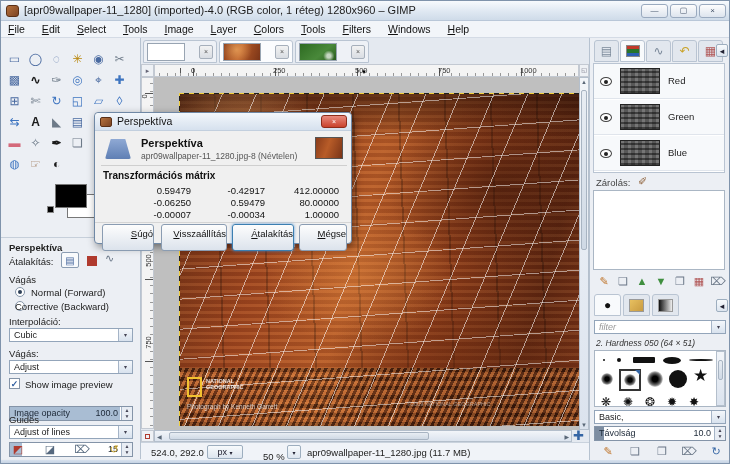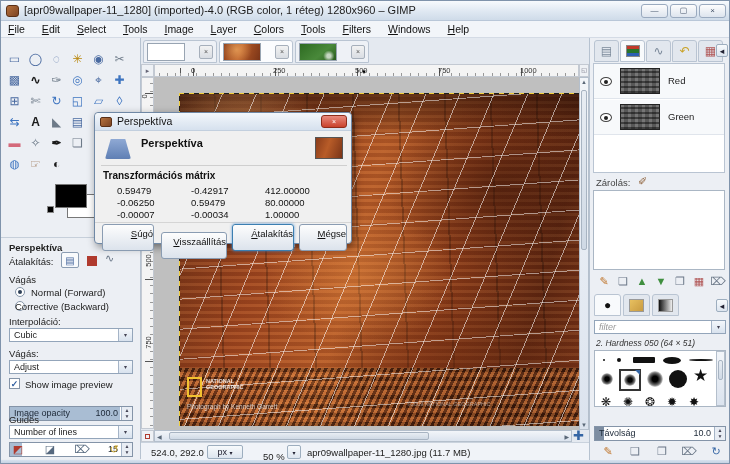--- a/index.html
+++ b/index.html
@@ -79,21 +79,21 @@
 .ch-label{position:absolute;left:74px;top:11px}
 .icon-btn{position:absolute;width:16px;height:15px;text-align:center;font-size:11px;line-height:15px;color:#6b7888;border-radius:2px}
 .brush-item{position:absolute;background:#111;border-radius:50%}
 .fuzzy{background:radial-gradient(circle,#000 25%,rgba(0,0,0,.55) 55%,transparent 75%);border-radius:50%}
 
 #dialog{position:absolute;left:93px;top:111px;width:258px;height:132px;background:#f0f0f0;border:1px solid #6f88a5;border-radius:4px;box-shadow:2px 3px 9px rgba(0,0,0,.45);z-index:50;font-size:10px;color:#111}
 #dlg-title{position:absolute;left:0;top:0;width:100%;height:18px;background:linear-gradient(180deg,#f3f7fb,#d6e1ee);border-bottom:1px solid #c2cfde;border-radius:4px 4px 0 0;font-size:10.5px}
 #dlg-close{position:absolute;right:4px;top:2px;width:26px;height:13px;background:linear-gradient(180deg,#e98b7e,#c9422c);border:1px solid #8e2c1a;border-radius:3px;color:#fff;font-size:7px;line-height:11px;text-align:center}
 #persp-icon{position:absolute;left:10px;top:26px;width:26px;height:20px;background:linear-gradient(180deg,#8fa9d4,#5f7fb4);clip-path:polygon(22% 0,78% 0,100% 100%,0 100%);border-radius:2px}
 #dlg-thumb{position:absolute;right:8px;top:24px;width:28px;height:22px;border:1px solid #555;background:linear-gradient(110deg,#8a3c1a,#b85c28 45%,#7a3417),radial-gradient(circle at 40% 40%,rgba(255,200,120,.5),transparent 60%)}
-.mx-cell{display:inline-block;width:74px;text-align:left;font-size:9.5px}
+.mx-cell{display:inline-block;width:74px;text-align:right;font-size:9.5px}
 .dlg-btn{position:absolute;top:0;height:27px;background:linear-gradient(180deg,#fdfdfd,#dce3ec);border:1px solid #8a9cb2;border-radius:3px;font-size:9.5px;text-align:right;line-height:17px;color:#111}
 .dlg-btn::first-letter{text-decoration:underline}
 .dlg-btn.default{border-color:#3c7fb1;box-shadow:0 0 3px rgba(70,140,210,.9)}
 #win-bottom{position:absolute;left:0;top:459px;width:730px;height:5px;background:linear-gradient(180deg,#d8e2ee,#b9c9dd)}
 </style>
 </head>
 <body>
 
 <div id="window">
 
@@ -147,21 +147,21 @@
       <div class="dd" style="top:122px"><span>Adjust</span><span class="dd-btn">▾</span></div>
       <span class="checkbox" style="left:8px;top:140px">✓</span>
       <span class="to-label" style="left:24px;top:141px">Show image preview</span>
       <div class="slider" style="top:168px">
         <div class="fill" style="width:110px"></div>
         <span class="s-label">Image opacity</span>
         <span class="s-val">100.0</span>
         <span class="spin"><span>▲</span><br><span>▼</span></span>
       </div>
       <span class="to-label" style="top:176px">Guides</span>
-      <div class="dd" style="top:187px"><span>Number of lines</span><span class="dd-btn">▾</span></div>
+      <div class="dd" style="top:187px"><span>Adjust of lines</span><span class="dd-btn">▾</span></div>
       <div class="slider" style="top:204px">
         <div class="fill" style="width:12px"></div>
         <span class="s-val">15</span>
         <span class="spin"><span>▲</span><br><span>▼</span></span>
       </div>
     </div>
     <span class="mini-btn" style="left:8px;top:222px;color:#b03a2e">◩</span>
     <span class="mini-btn" style="left:40px;top:222px;color:#55687e">◪</span>
     <span class="mini-btn" style="left:72px;top:222px;color:#55687e">⌦</span>
     <span class="mini-btn" style="left:104px;top:222px;color:#c9a227">↺</span>
@@ -249,20 +249,25 @@
     <div class="abs" style="left:3px;top:25px;width:132px;height:110px;background:#fff;border:1px solid #b9c4d2">
       <div class="chanrow" style="top:0">
         <span class="eye"></span>
         <div class="ch-thumb"></div>
         <span class="ch-label">Red</span>
       </div>
       <div class="chanrow" style="top:36px">
         <span class="eye"></span>
         <div class="ch-thumb"></div>
         <span class="ch-label">Green</span>
+      </div>
+      <div class="chanrow" style="top:72px">
+        <span class="eye"></span>
+        <div class="ch-thumb"></div>
+        <span class="ch-label">Blue</span>
       </div>
     </div>
     <span class="abs" style="left:6px;top:139px;color:#444">Zárolás:</span>
     <span class="abs" style="left:48px;top:137px;font-size:11px;color:#8a5a30">✐</span>
     <div class="abs" style="left:3px;top:152px;width:132px;height:80px;background:#fff;border:1px solid #aab6c4"></div>
 
     <span class="icon-btn" style="left:6px;top:236px;color:#c07830">✎</span>
     <span class="icon-btn" style="left:25px;top:236px">❏</span>
     <span class="icon-btn" style="left:44px;top:236px;color:#3f8f3f">▲</span>
     <span class="icon-btn" style="left:63px;top:236px;color:#3f8f3f">▼</span>
@@ -299,20 +304,21 @@
       <span class="abs" style="left:6px;top:44px;font-size:12px;color:#111">❋</span>
       <span class="abs" style="left:28px;top:44px;font-size:12px;color:#111">✺</span>
       <span class="abs" style="left:50px;top:44px;font-size:12px;color:#111">❂</span>
       <span class="abs" style="left:72px;top:44px;font-size:12px;color:#111">✹</span>
       <span class="abs" style="left:94px;top:44px;font-size:12px;color:#111">✸</span>
       <div class="abs sb" style="right:0;top:0;width:9px;height:55px">
           <div class="sb-thumb" style="left:1px;top:8px;width:5px;height:20px"></div>
         </div>
     </div>
 
+    <div class="dd" style="left:4px;top:372px;width:132px"><span>Basic,</span><span class="dd-btn">▾</span></div>
     <div class="slider" style="left:4px;top:388px;width:132px">
       <div class="fill" style="width:9px;background:#7d8da1"></div>
       <span class="s-label">Távolság</span>
       <span class="s-val">10.0</span>
       <span class="spin"><span>▲</span><br><span>▼</span></span>
     </div>
 
     <span class="icon-btn" style="left:10px;top:406px;color:#c07830">✎</span>
     <span class="icon-btn" style="left:37px;top:406px">❏</span>
     <span class="icon-btn" style="left:64px;top:406px">❐</span>
@@ -321,28 +327,29 @@
   </div>
 
   <div id="dialog">
     <div id="dlg-title">
       <div class="abs" style="left:5px;top:4px;width:12px;height:10px;background:linear-gradient(135deg,#b5713d,#7c4423);border:1px solid #5a2f15;border-radius:2px"></div>
       <span class="abs" style="left:22px;top:2px">Perspektíva</span>
       <span id="dlg-close">×</span>
     </div>
     <div id="persp-icon"></div>
     <b class="abs" style="left:46px;top:24px;font-size:11px">Perspektíva</b>
+    <span class="abs" style="left:46px;top:38px;font-size:8.5px;color:#555">apr09wallpaper-11_1280.jpg-8 (Névtelen)</span>
     <div id="dlg-thumb"></div>
     <div class="abs" style="left:6px;top:52px;width:246px;height:1px;background:#cfcfcf"></div>
     <b class="abs" style="left:8px;top:57px;font-size:10px">Transzformációs mátrix</b>
     <div class="abs" style="left:22px;top:72px;width:228px;line-height:12px">
       <span class="mx-cell">0.59479</span><span class="mx-cell">-0.42917</span><span class="mx-cell">412.00000</span><span class="mx-cell">-0.06250</span><span class="mx-cell">0.59479</span><span class="mx-cell">80.00000</span><span class="mx-cell">-0.00007</span><span class="mx-cell">-0.00034</span><span class="mx-cell">1.00000</span>
     </div>
     <div class="abs" style="left:0;top:109px;width:256px;height:22px;border-top:1px solid #d5d5d5">
       <span class="dlg-btn" style="left:7px;top:1px;width:52px">Súgó</span>
-      <span class="dlg-btn" style="left:66px;top:9px;width:66px">Visszaállítás</span>
+      <span class="dlg-btn" style="left:66px;top:1px;width:66px">Visszaállítás</span>
       <span class="dlg-btn default" style="left:137px;top:1px;width:62px">Átalakítás</span>
       <span class="dlg-btn" style="left:204px;top:1px;width:48px">Mégse</span>
     </div>
   </div>
 
   <div id="win-bottom"></div>
 </div>
 
 </body></html>

